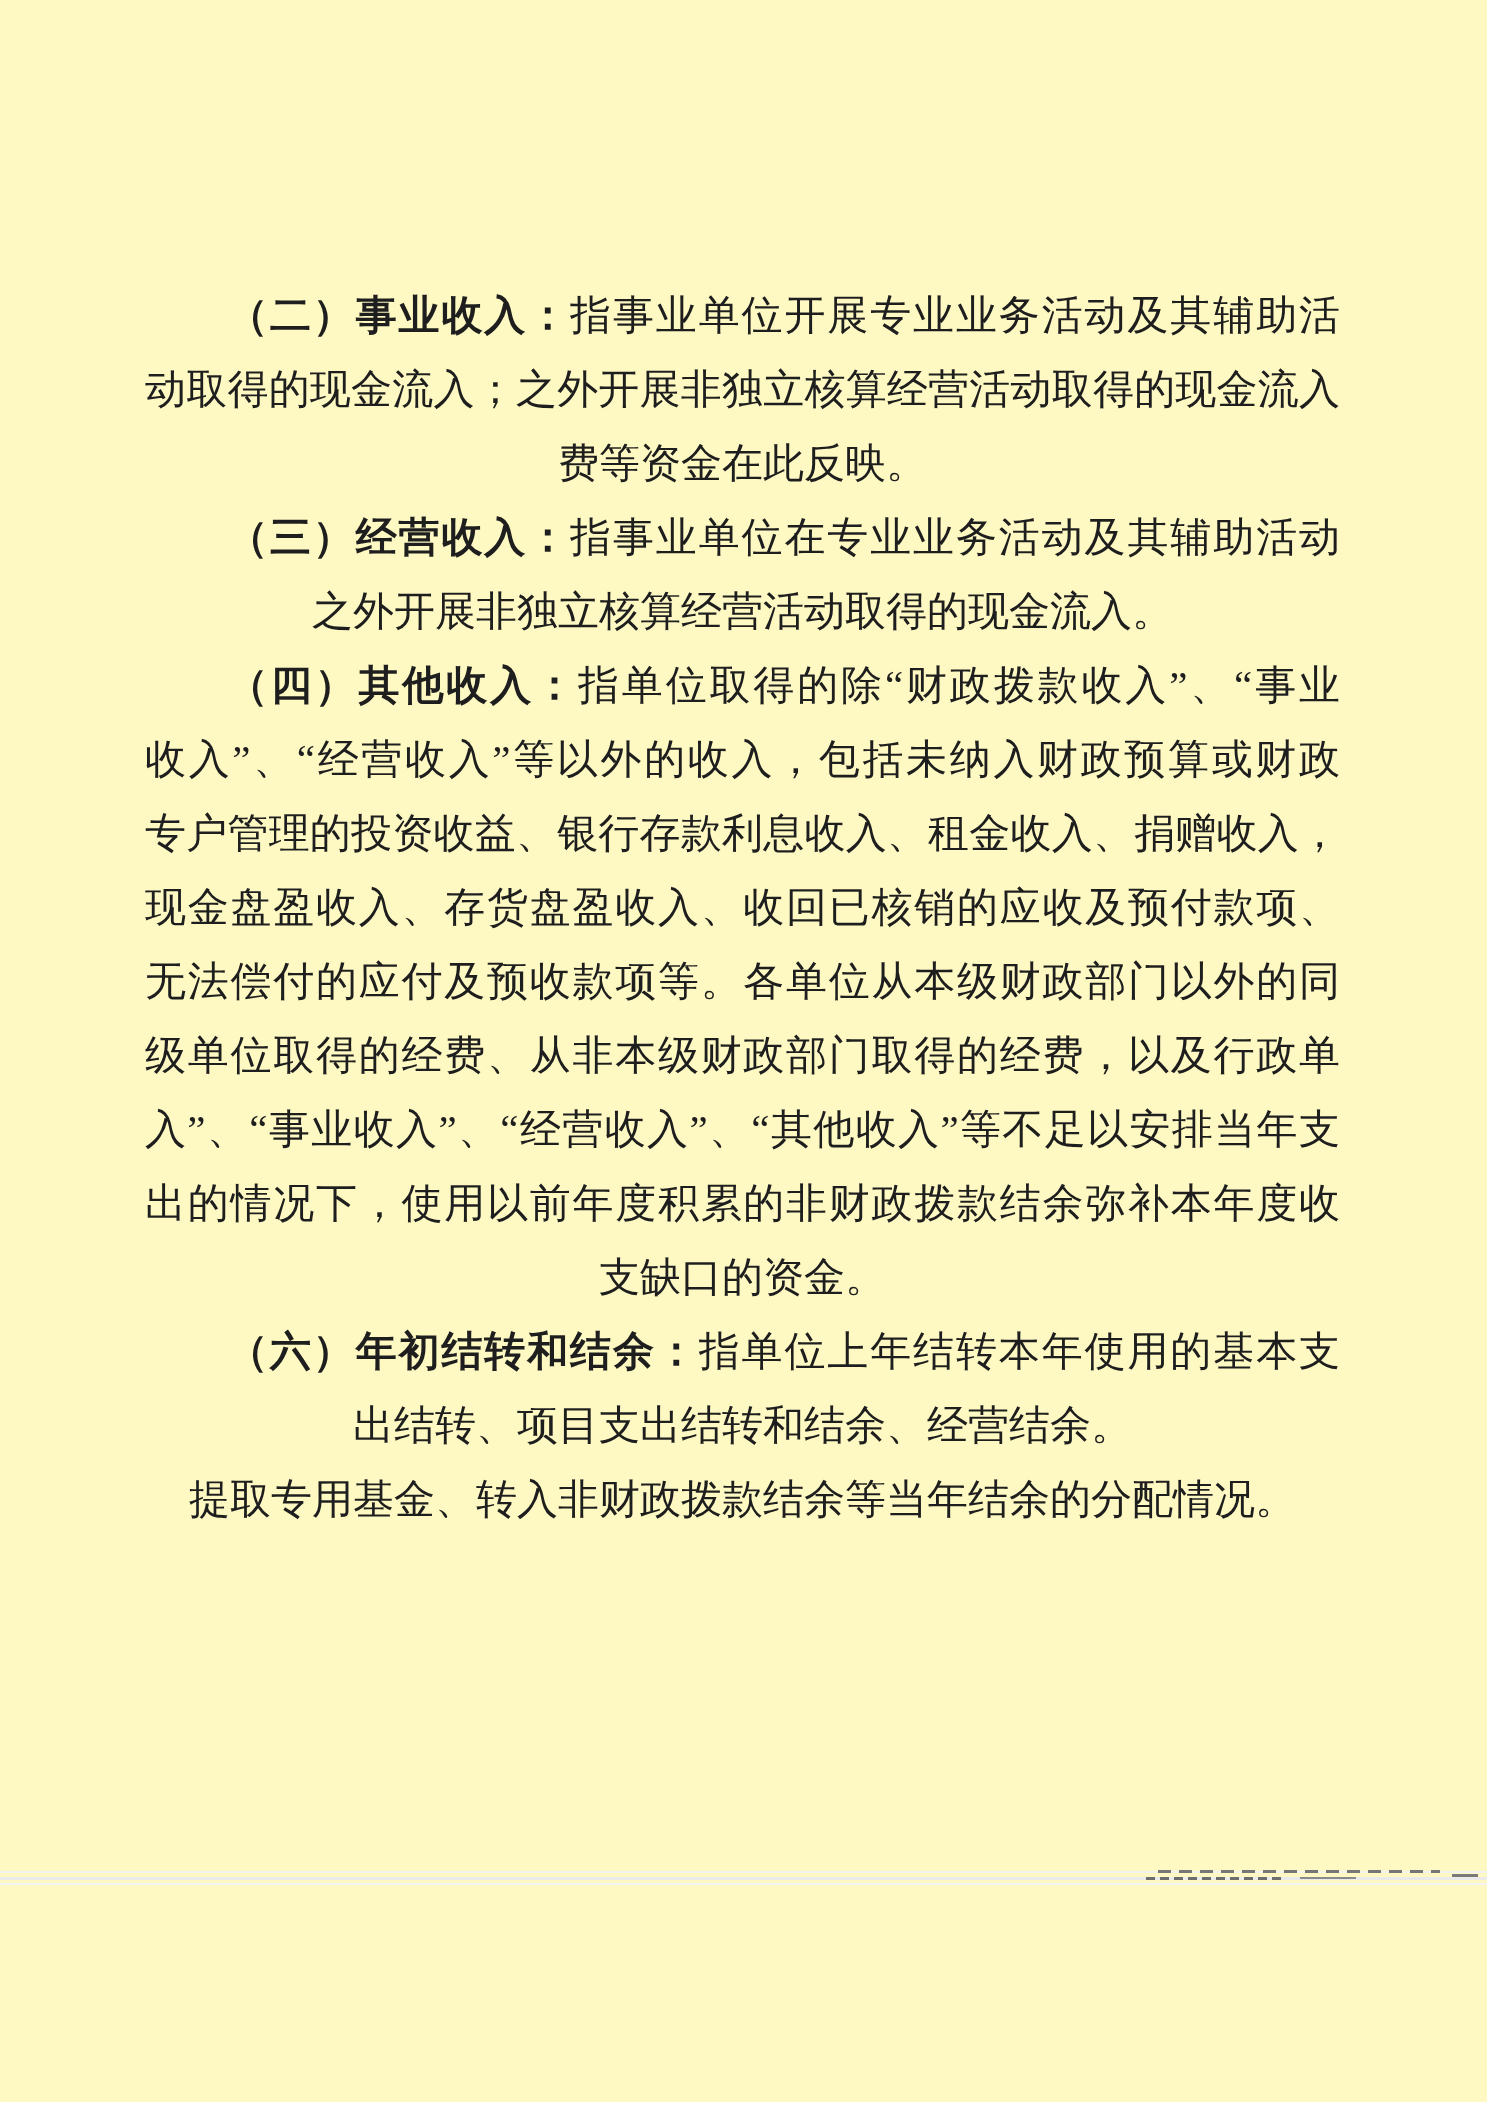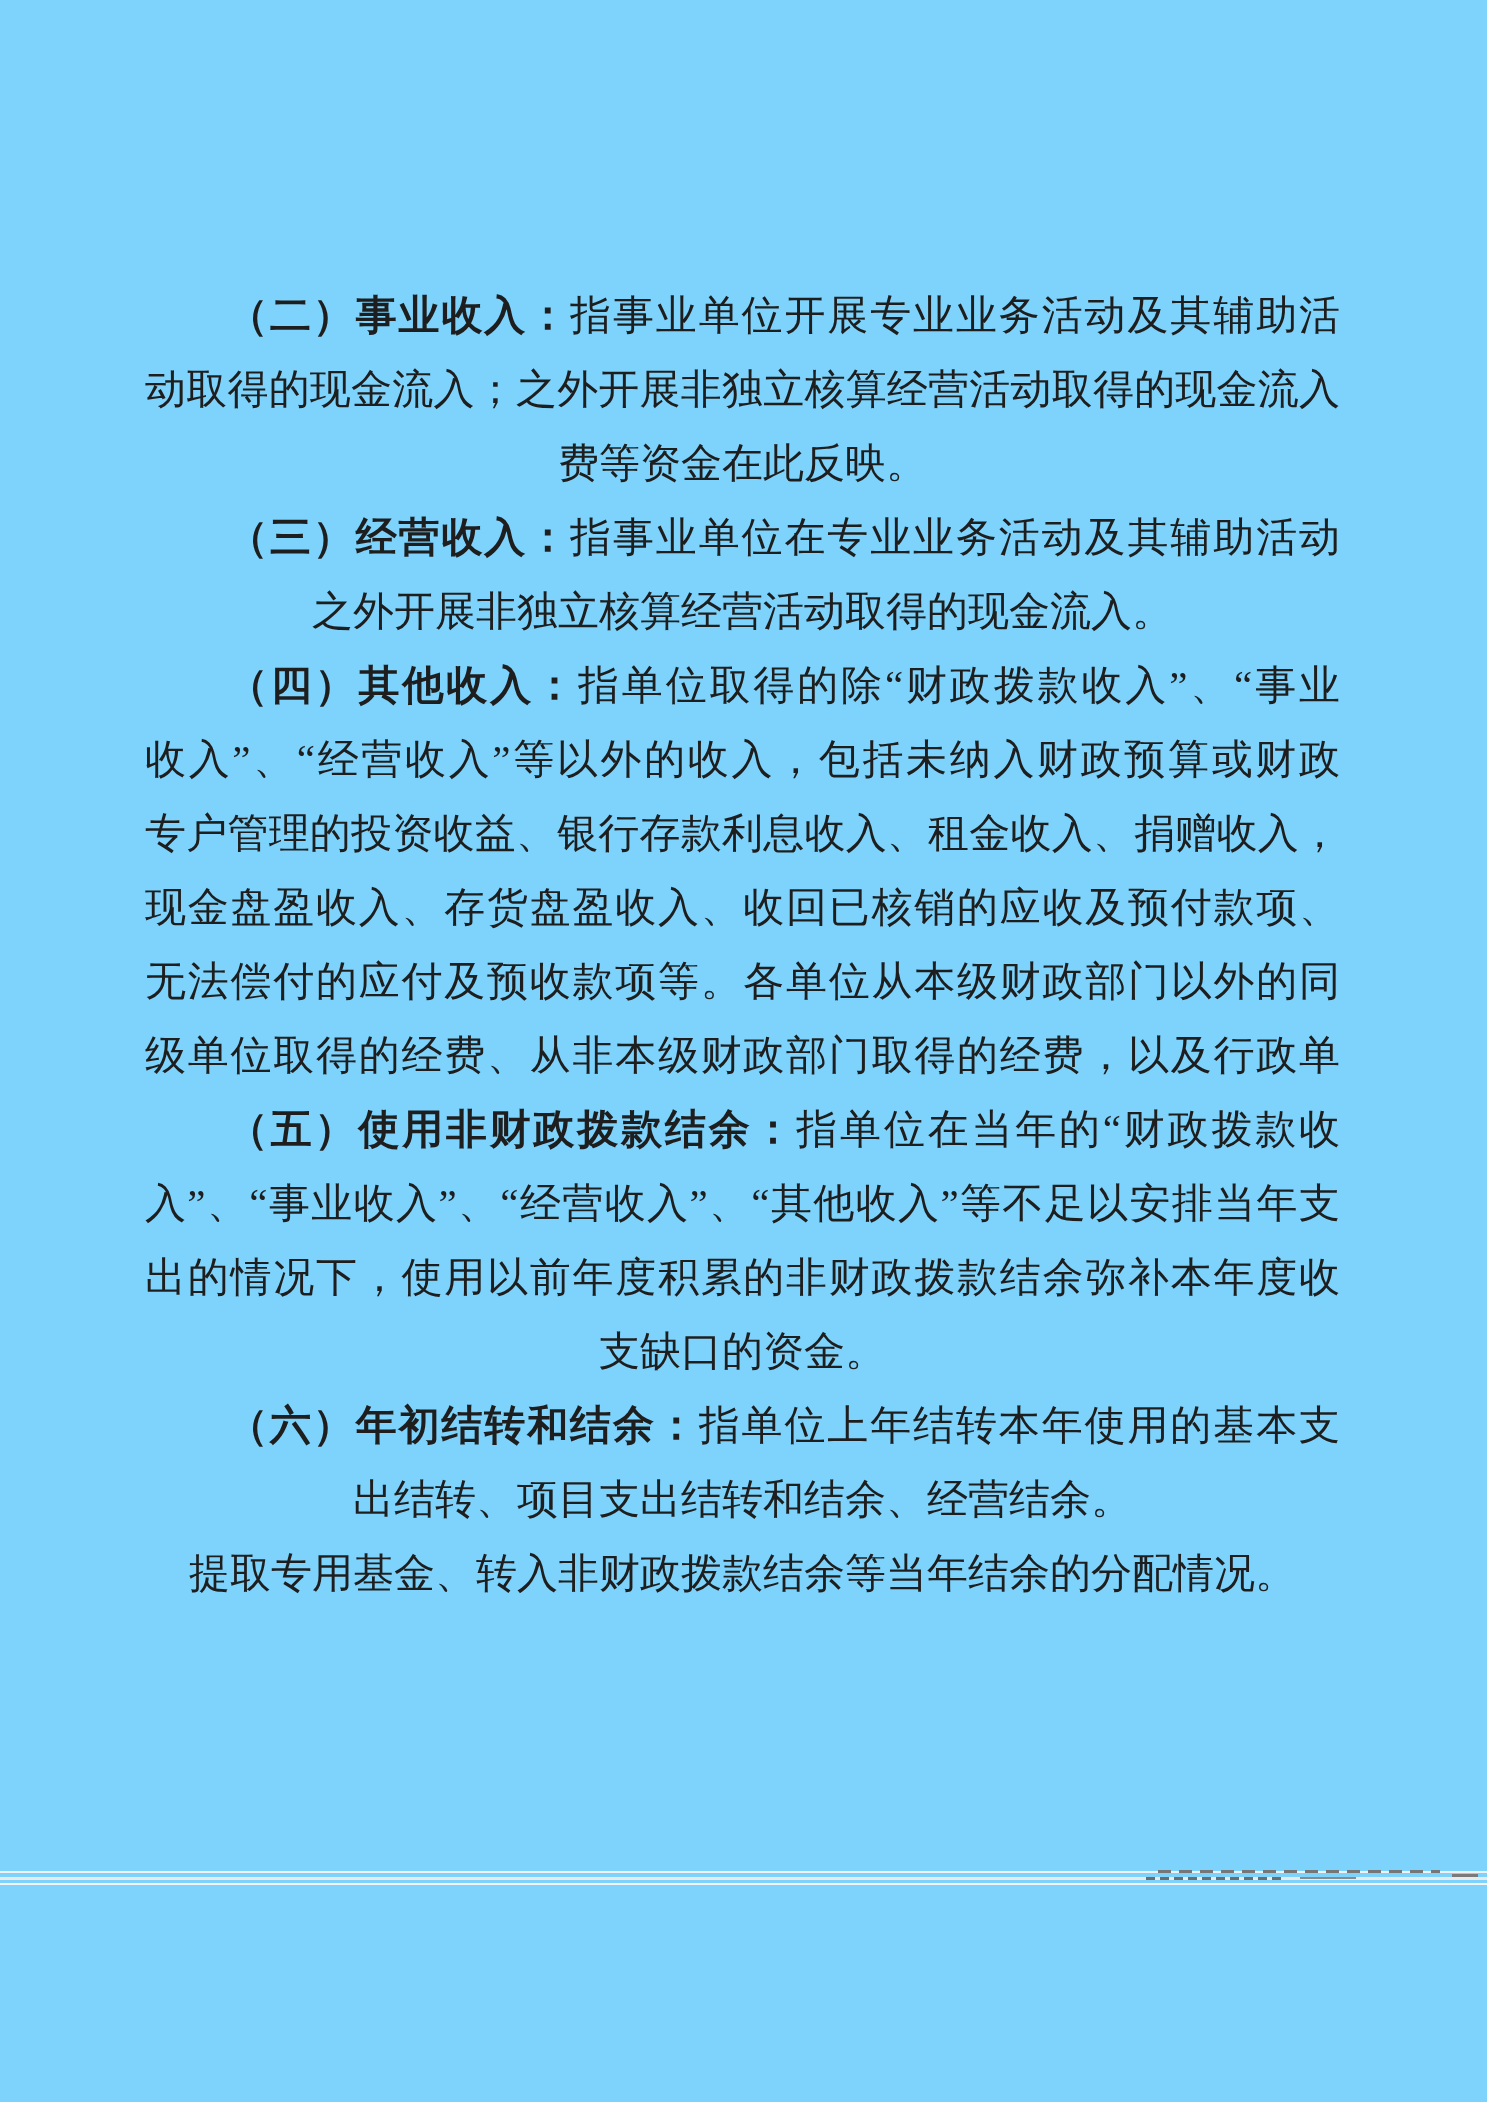--- a/index.html
+++ b/index.html
@@ -4,21 +4,21 @@
 <style>
   html, body {
     margin: 0;
     padding: 0;
     background: #ffffff;
   }
   .page {
     position: relative;
     width: 1487px;
     height: 2102px;
-    background: #7dd3fc;
+    background: #fef9c3;
     overflow: hidden;
     font-family: "Liberation Serif", "DejaVu Serif", serif;
   }
   .textblock {
     position: absolute;
     left: 145px;
     top: 278px;
     width: 1195px;
     font-size: 41px;
     line-height: 74px;
@@ -80,21 +80,20 @@
     <div class="para">
       <div class="line indent"><span class="head">（四）其他收入：</span><span>指单位取得的除“财政拨款收入”、“事业</span></div>
       <div class="line"><span>收入”、“经营收入”等以外的收入，包括未纳入财政预算或财政</span></div>
       <div class="line"><span>专户管理的投资收益、银行存款利息收入、租金收入、捐赠收入，</span></div>
       <div class="line"><span>现金盘盈收入、存货盘盈收入、收回已核销的应收及预付款项、</span></div>
       <div class="line"><span>无法偿付的应付及预收款项等。各单位从本级财政部门以外的同</span></div>
       <div class="line"><span>级单位取得的经费、从非本级财政部门取得的经费，以及行政单</span></div>
     </div>
 
     <div class="para">
-      <div class="line indent"><span class="head">（五）使用非财政拨款结余：</span><span>指单位在当年的“财政拨款收</span></div>
       <div class="line"><span>入”、“事业收入”、“经营收入”、“其他收入”等不足以安排当年支</span></div>
       <div class="line"><span>出的情况下，使用以前年度积累的非财政拨款结余弥补本年度收</span></div>
       <div class="line last"><span>支缺口的资金。</span></div>
     </div>
 
     <div class="para">
       <div class="line indent"><span class="head">（六）年初结转和结余：</span><span>指单位上年结转本年使用的基本支</span></div>
       <div class="line last"><span>出结转、项目支出结转和结余、经营结余。</span></div>
     </div>
 

